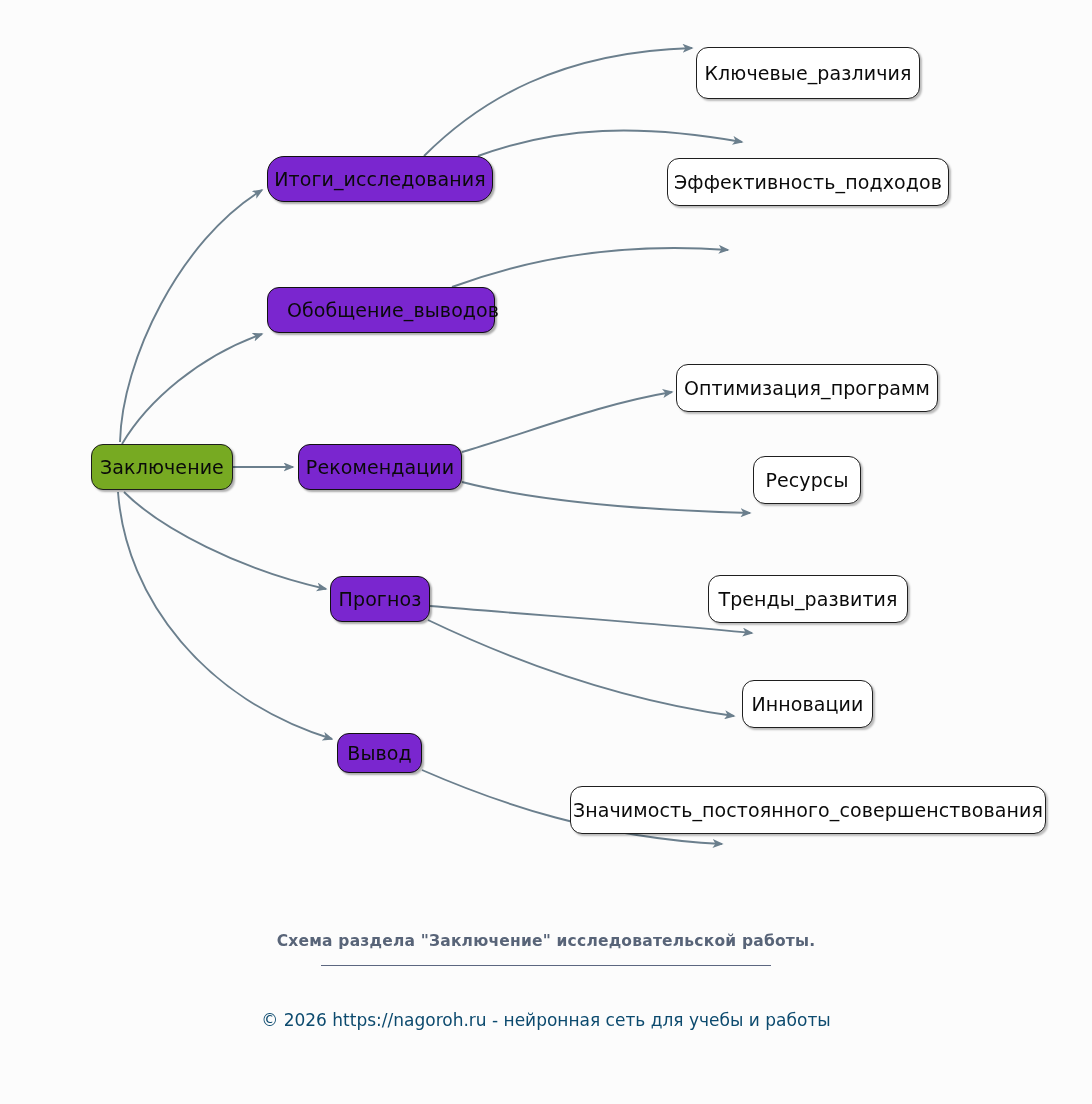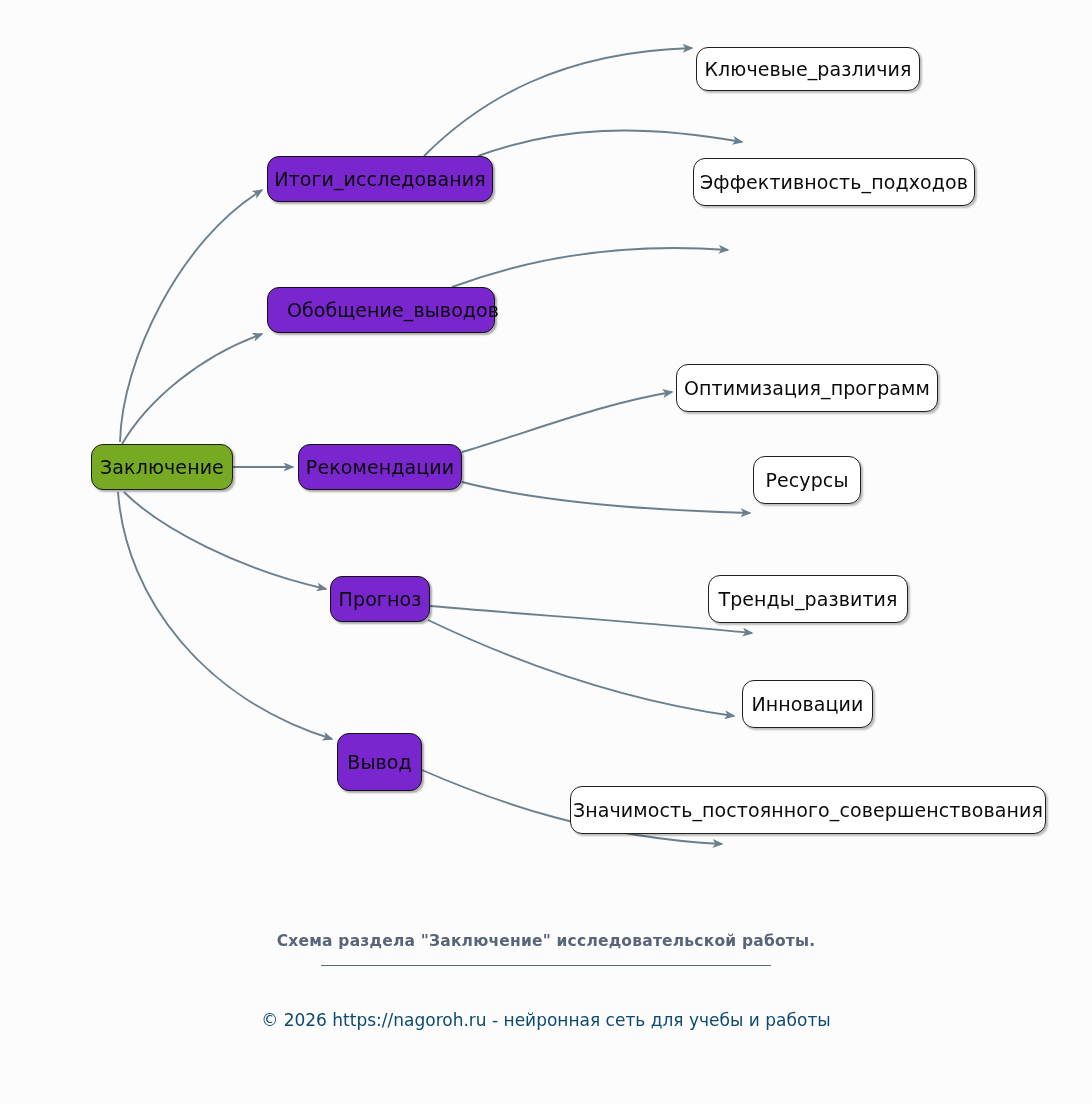--- a/index.html
+++ b/index.html
@@ -120,27 +120,27 @@
       <path d="M 428,620 C 520,664 620,700 734,716"></path>
 
       <path d="M 422,770 C 500,804 600,838 722,844"></path>
     </g>
   </svg>
 
   <div class="node root" style="left:47px; top:444px; width:142px; height:46px;margin-left:44px;">
     <span class="node-label">Заключение</span>
   </div>
 
-  <div class="node branch" style="left:267px; top:156px; width:226px; height:46px;">
+  <div class="node branch" style="left:267px; top:156px; width:226px; height:46px;border-radius:17px;">
     <span class="node-label">Итоги_исследования</span>
   </div>
-  <div class="node leaf" style="left:696px; top:47px; width:224px; height:44px;">
+  <div class="node leaf" style="left:696px; top:47px; width:224px; height:52px;">
     <span class="node-label">Ключевые_различия</span>
   </div>
-  <div class="node leaf" style="left:693px; top:158px; width:282px; height:48px;align-items:center;">
+  <div class="node leaf" style="left:667px; top:158px; width:282px; height:48px;align-items:center;">
     <span class="node-label">Эффективность_подходов</span>
   </div>
 
   <div class="node branch" style="left:267px; top:287px; width:228px; height:46px;padding-left:24px;">
     <span class="node-label">Обобщение_выводов</span>
   </div>
 
   <div class="node leaf" style="left:676px; top:364px; width:262px; height:48px;">
     <span class="node-label">Оптимизация_программ</span>
   </div>
@@ -154,21 +154,21 @@
   <div class="node branch" style="left:330px; top:576px; width:100px; height:46px;">
     <span class="node-label">Прогноз</span>
   </div>
   <div class="node leaf" style="left:708px; top:575px; width:200px; height:48px;">
     <span class="node-label">Тренды_развития</span>
   </div>
   <div class="node leaf" style="left:742px; top:680px; width:131px; height:48px;">
     <span class="node-label">Инновации</span>
   </div>
 
-  <div class="node branch" style="left:337px; top:733px; width:85px; height:58px;">
+  <div class="node branch" style="left:337px; top:733px; width:85px; height:40px;">
     <span class="node-label">Вывод</span>
   </div>
   <div class="node leaf" style="left:570px; top:786px; width:476px; height:48px;">
     <span class="node-label">Значимость_постоянного_совершенствования</span>
   </div>
 
   <div class="caption-block" style="top:932px;">
     <div class="caption-title">Схема раздела "Заключение" исследовательской работы.</div>
     <div class="caption-rule"></div>
   </div>

